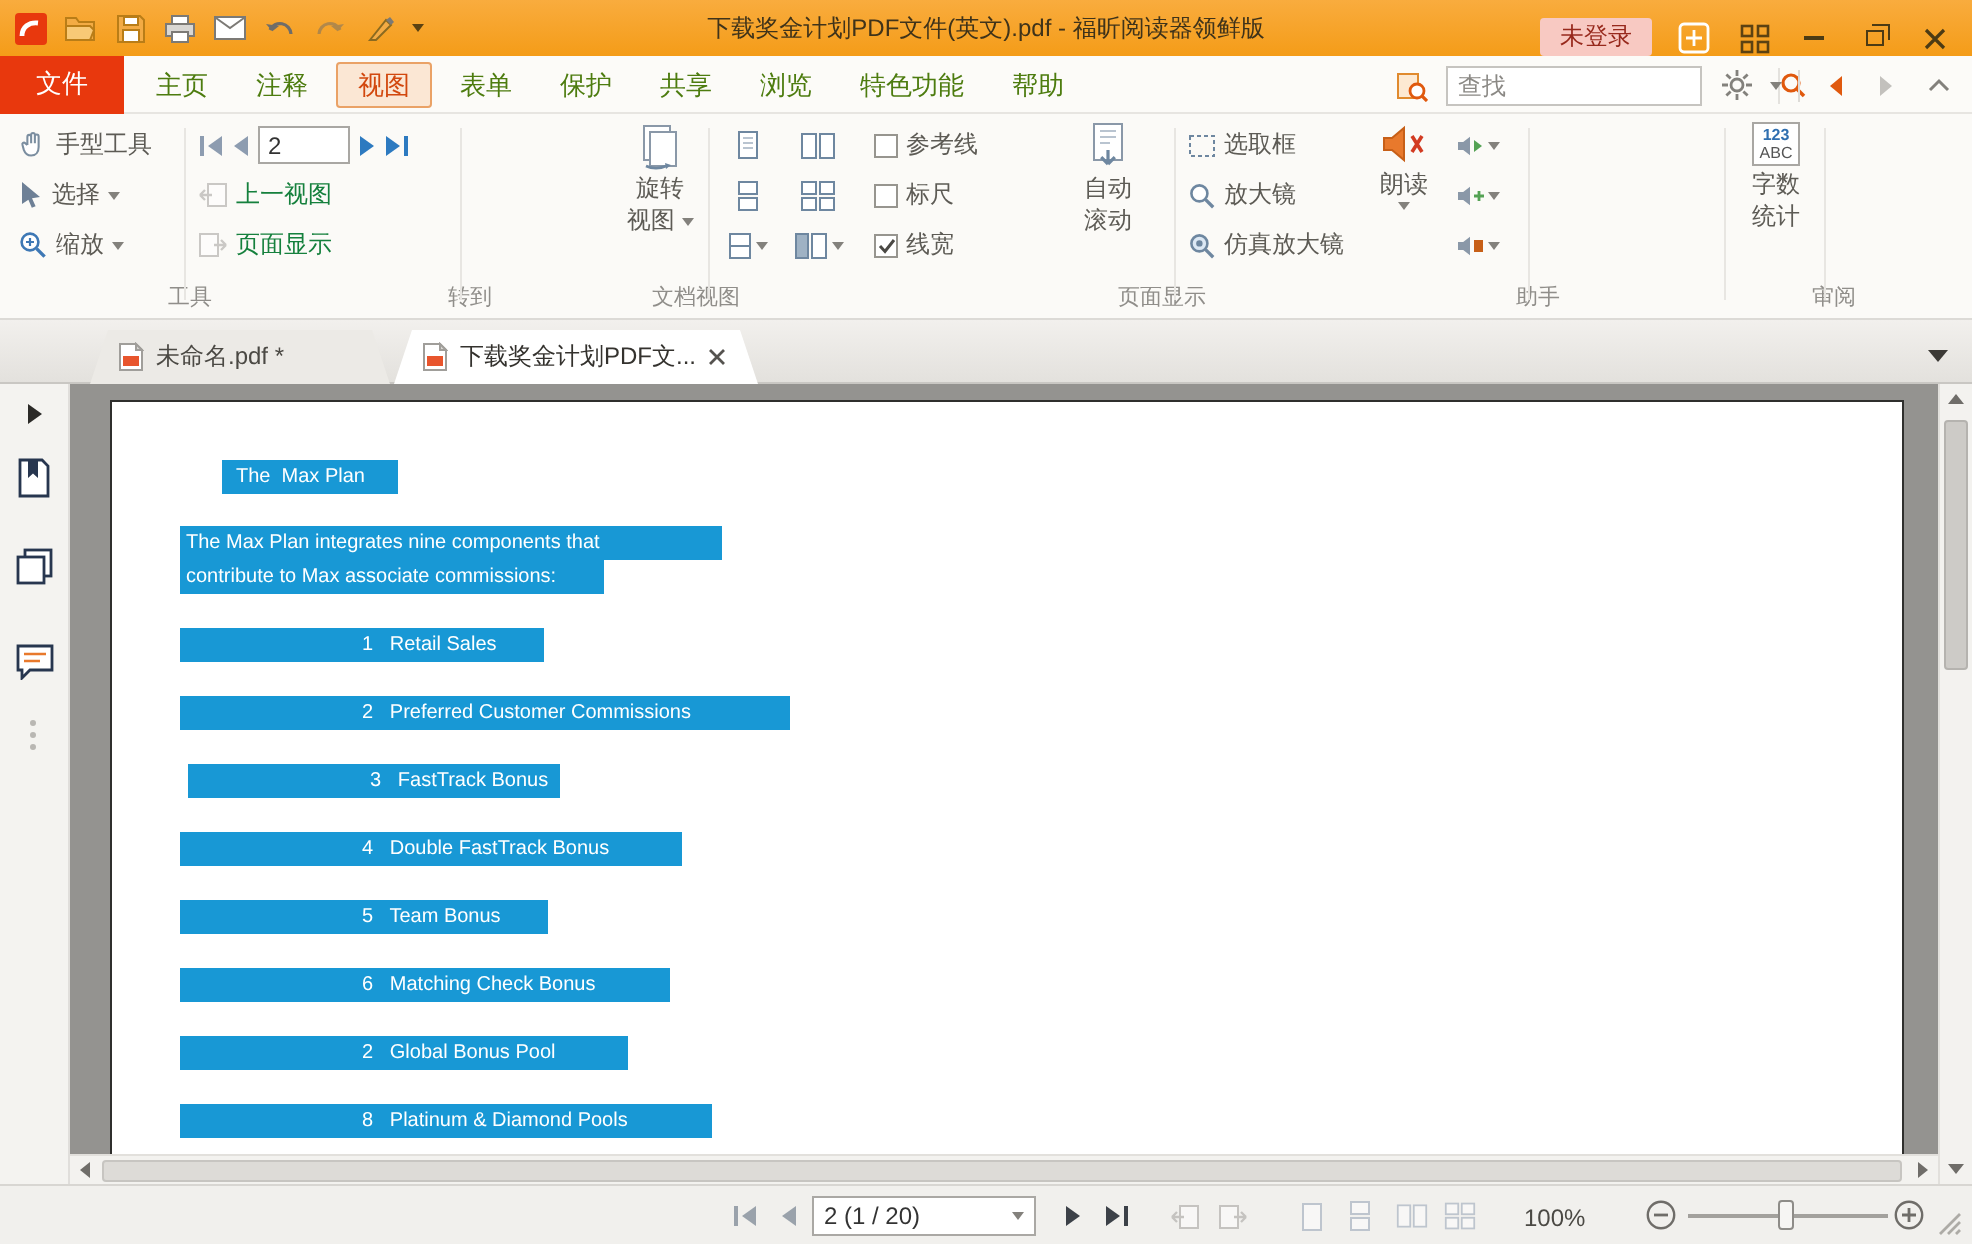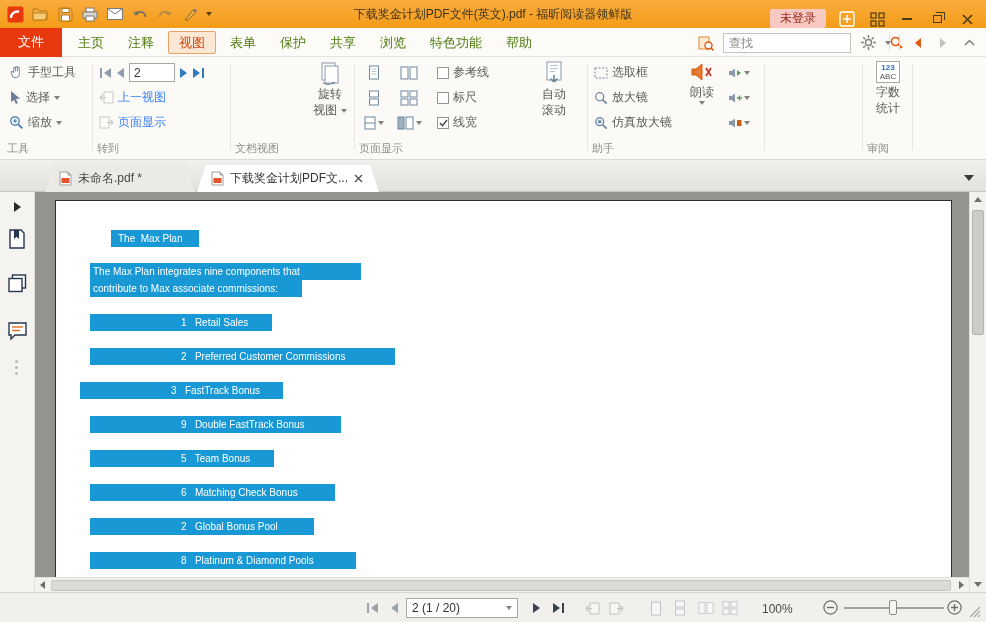--- a/index.html
+++ b/index.html
@@ -30,25 +30,25 @@
   .searchbox{width:128px;height:20px;background:#fff;border:1px solid #c6c4c0;display:flex;align-items:center}
   .searchbox input{flex:1;border:none;outline:none;height:16px;padding:0 5px;font-size:12px;font-family:inherit;color:#555;background:transparent}
   .searchbox input::placeholder{color:#8b8985}
   .search-go{width:20px;height:18px;display:flex;align-items:center;justify-content:center;border-left:1px solid #e4e2de}
   .mr-sep{width:1px;height:16px;background:#dddbd7}
   .crt{display:inline-block;width:0;height:0;border-left:3.5px solid transparent;border-right:3.5px solid transparent;border-top:4px solid #83817c;vertical-align:middle}
 
   
   .ribbon{position:absolute;left:0;top:57px;width:986px;height:103px;background:#fbfaf7;border-bottom:1px solid #dcdad6}
   .rgroup{position:absolute;top:0;height:102px}
-  .rlabel{position:absolute;bottom:3px;left:1px;width:100%;text-align:left;color:#908e8a;font-size:11px;white-space:nowrap}
+  .rlabel{position:absolute;bottom:3px;left:18px;width:100%;text-align:right;color:#908e8a;font-size:11px;white-space:nowrap}
   .rsep{position:absolute;top:7px;height:86px;width:1px;background:#e8e6e2}
   .rrow{display:flex;align-items:center;gap:4px;height:25px;padding:0 3px;white-space:nowrap}
   .rtxt{font-size:12px;color:#5d5b55}
-  .dis{color:#3b82f6}
+  .dis{color:#15803d}
   .dimi{opacity:.5}
   .rbig{position:absolute;top:4px;display:flex;flex-direction:column;align-items:center;gap:2px;text-align:center}
   .rbig .rtxt{line-height:14px}
   .pginput{width:46px;height:19px;border:1px solid #a9a7a3;background:#fff;font-size:12px;padding:0 4px;font-family:inherit;color:#333}
   .tv-active{display:flex;align-items:center;gap:4px;background:#f9d5ae;border:1px solid #e49a53;border-radius:2px;padding:1px 5px;color:#9c3a07}
   .cb{width:12px;height:12px;border:1px solid #97958f;background:#fff;display:inline-flex;align-items:center;justify-content:center;flex:0 0 auto}
   .count-ic{width:24px;height:22px;border:1px solid #a9a7a3;display:flex;flex-direction:column;align-items:center;justify-content:center;font-size:8px;line-height:9px;background:#fff}
   .count-ic .c1{color:#2f6fb0;font-weight:bold}
   .count-ic .c2{color:#555}
 
@@ -542,22 +542,22 @@
         </span>
     </div>
 
     <div class="docarea">
       <div class="page">
         <div class="hl pad7" style="left:55px;top:29px;width:88px">The  Max Plan</div>
         <div class="hl pad3" style="left:34px;top:62px;width:271px">The Max Plan integrates nine components that</div>
         <div class="hl pad3" style="left:34px;top:79px;width:212px">contribute to Max associate commissions:</div>
         <div class="hl ind" style="left:34px;top:113px;width:182px">1   Retail Sales</div>
         <div class="hl ind" style="left:34px;top:147px;width:305px">2   Preferred Customer Commissions</div>
-        <div class="hl ind" style="left:24px;top:181px;width:203px">3   FastTrack Bonus</div>
-        <div class="hl ind" style="left:34px;top:215px;width:251px">9   Double FastTrack Bonus</div>
+        <div class="hl ind" style="left:38px;top:181px;width:186px">3   FastTrack Bonus</div>
+        <div class="hl ind" style="left:34px;top:215px;width:251px">4   Double FastTrack Bonus</div>
         <div class="hl ind" style="left:34px;top:249px;width:184px">5   Team Bonus</div>
         <div class="hl ind" style="left:34px;top:283px;width:245px">6   Matching Check Bonus</div>
         <div class="hl ind" style="left:34px;top:317px;width:224px">2   Global Bonus Pool</div>
         <div class="hl ind" style="left:34px;top:351px;width:266px">8   Platinum &amp; Diamond Pools</div>
       </div>
       <div class="hscroll">
         <span class="hs-btn" style="left:0">
             <span class="tri-l"></span>
           </span>
         <span class="hs-thumb"></span>

